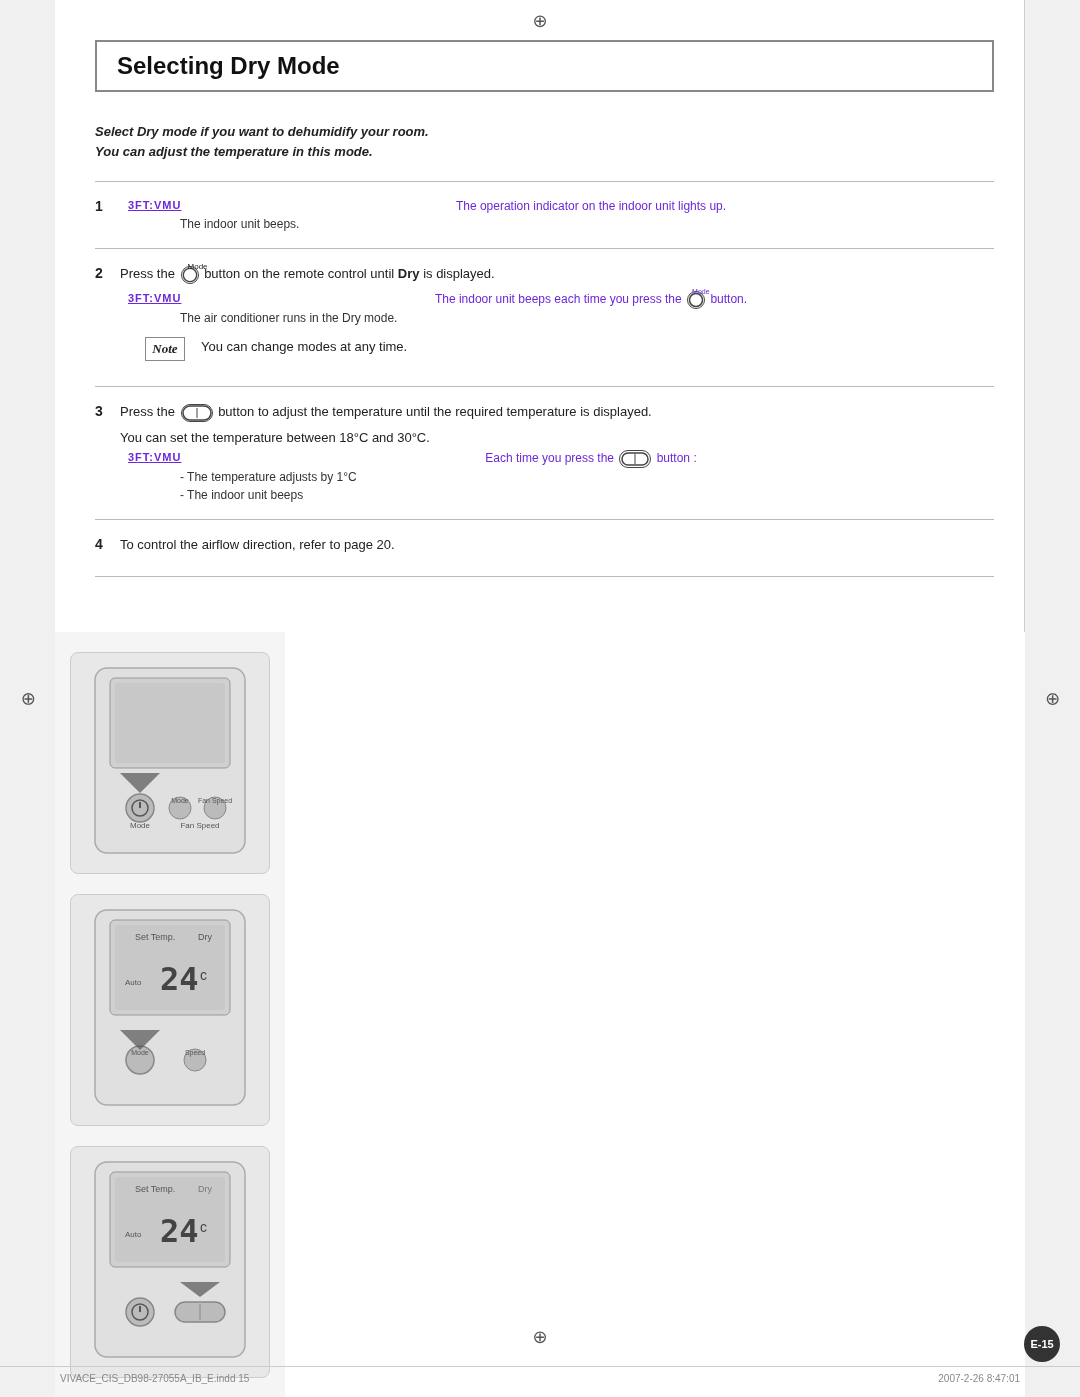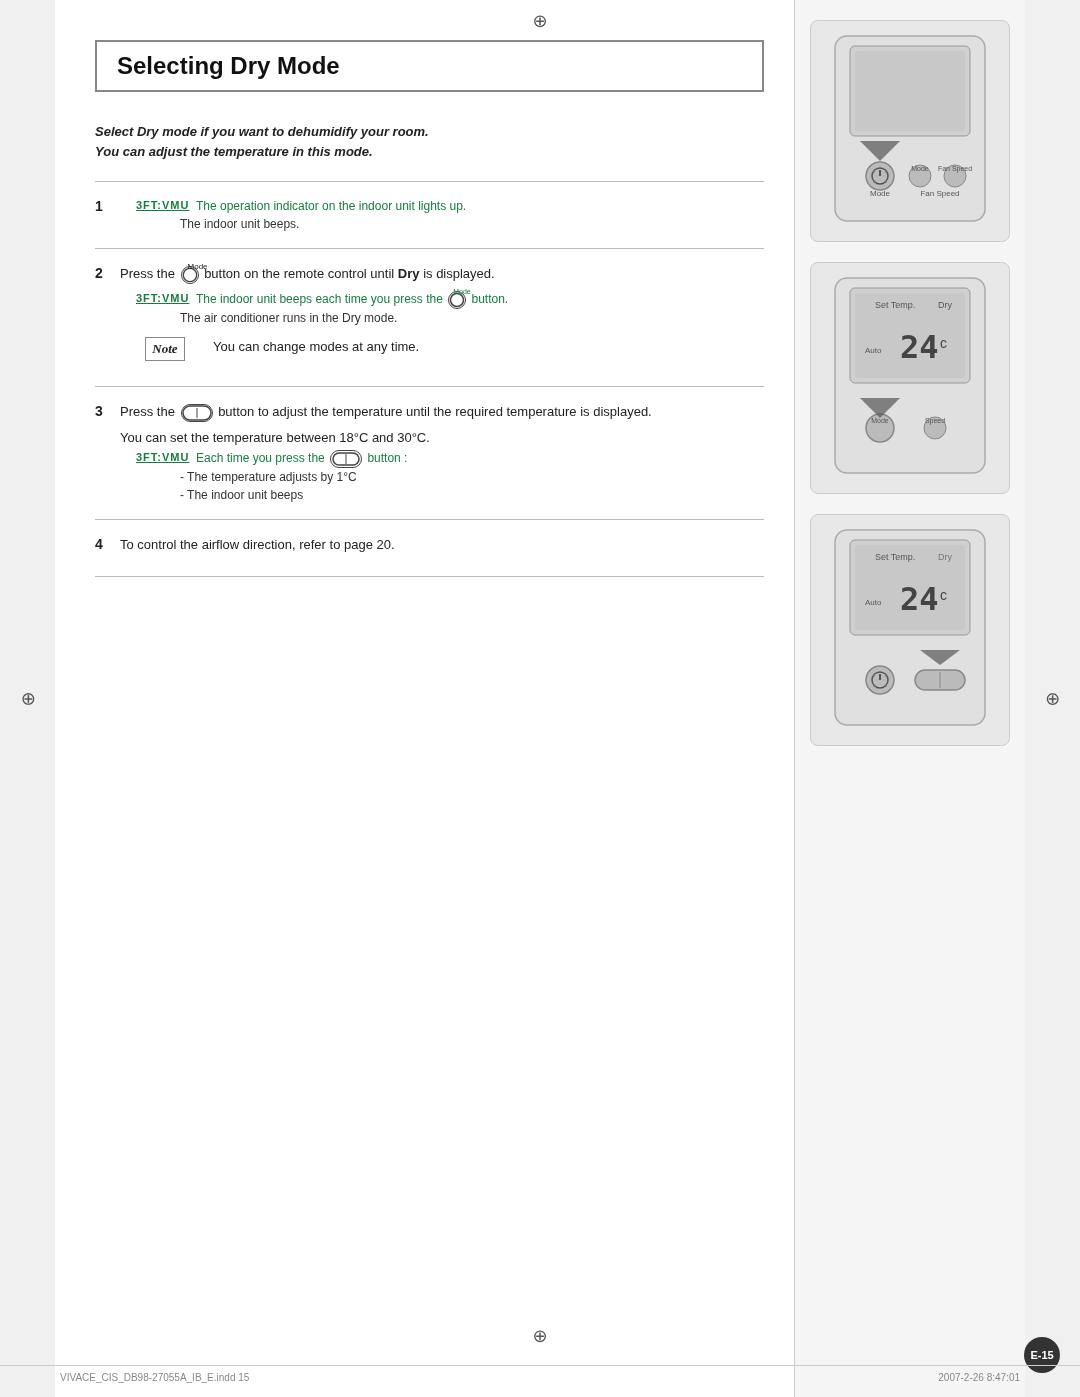--- a/index.html
+++ b/index.html
@@ -32,20 +32,21 @@
       width: 55px;
       min-height: 1397px;
       background: #f0f0f0;
       position: relative;
       flex-shrink: 0;
     }
     
     .content-area {
       flex: 1;
       display: flex;
+      flex-direction: column;
       padding: 0;
     }
     
     .text-column {
       flex: 1;
       padding: 40px 30px 40px 40px;
       border-right: 1px solid #ccc;
     }
     
     .image-column {
@@ -115,21 +116,21 @@
       margin-left: 60px;
       font-size: 12px;
       line-height: 1.5;
       color: #333;
     }
     .note-block {
       display: flex;
       flex-direction: row;
       margin: 10px 0 10px 25px;
       align-items: flex-start;
-      gap: 28px;
+      gap: 16px;
     }
     .note-label {
       font-style: italic;
       font-size: 13px;
       font-weight: bold;
       min-width: 40px;
       border: 1px solid #888;
       padding: 1px 5px;
       text-align: center;
     }
@@ -183,26 +184,27 @@
       border: 1.5px solid #444;
       border-radius: 9px;
       font-size: 8px;
       vertical-align: middle;
       margin: 0 2px;
     }
 
     
     .ft-note {
       display: block;
-      margin-left: 16px;
+      margin-left: 8px;
       padding-left: 60px;
       font-size: 12px;
-      color: #15803d;
+      color: #6d28d9;
       line-height: 1.5;
       position: relative;
+      text-align: center;
     }
     .ft-prefix {
       position: absolute;
       left: 0;
       font-size: 11px;
       font-weight: bold;
       text-decoration: underline;
       letter-spacing: 1px;
     }
 
@@ -216,21 +218,21 @@
       flex-direction: column;
       align-items: center;
     }
     .remote-img svg {
       width: 170px;
     }
 
     
     .page-number {
       position: absolute;
-      bottom: 24px;
+      bottom: 36px;
       right: 20px;
       width: 36px;
       height: 36px;
       border-radius: 50%;
       background: #333;
       color: #fff;
       display: flex;
       align-items: center;
       justify-content: center;
       font-size: 11px;

